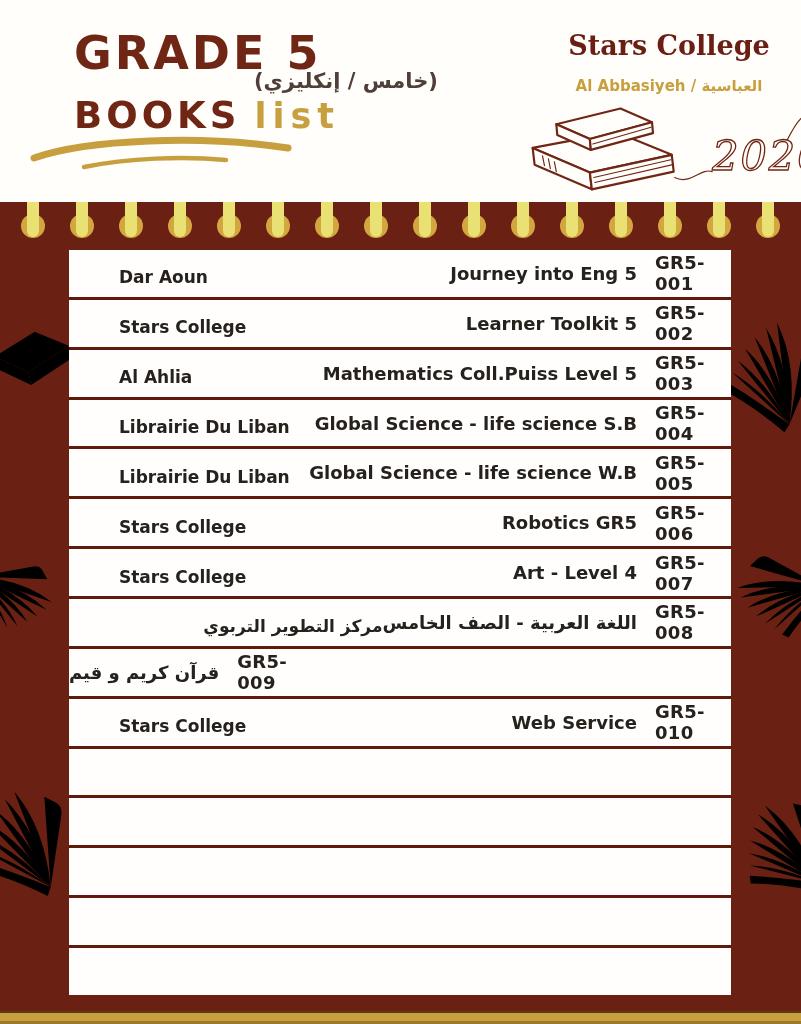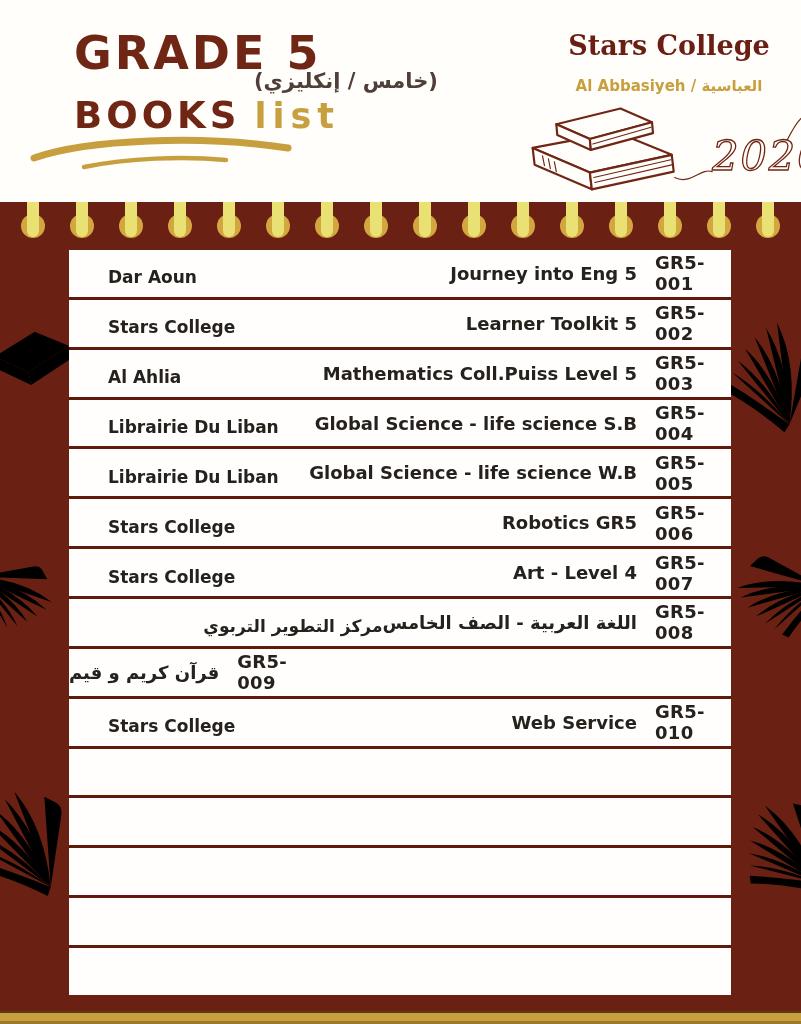--- a/index.html
+++ b/index.html
@@ -45,21 +45,21 @@
   .pin .bar{position:absolute;left:6px;top:0;width:12px;height:54px;border-radius:6px;background:var(--pin-yellow);}
 
   
   .doodle{position:absolute;overflow:visible;}
 
   
   .page{position:absolute;left:69px;top:48px;width:662px;height:745px;background:#FFFEFC;z-index:4;}
   #rows{display:flex;flex-direction:column;height:100%;}
   .row{flex:1;display:flex;align-items:center;border-bottom:3px solid var(--maroon-dark);}
   .row:last-child{border-bottom:none;}
-  .publisher{flex:1;padding-left:39px;font-size:17px;font-weight:700;color:var(--ink);margin-top:8px;}
+  .publisher{flex:1;padding-left:50px;font-size:17px;font-weight:700;color:var(--ink);margin-top:8px;}
   .title{font-size:18px;font-weight:700;color:var(--ink);text-align:right;}
   .code{flex:none;width:94px;padding-left:18px;font-size:18px;font-weight:700;letter-spacing:.3px;color:var(--ink);}
 </style>
 </head>
 <body>
 
 <svg width="0" height="0" style="position:absolute" aria-hidden="true">
   <defs>
     <g id="bookFan">
       <path d="M30,118 L10,50 Q8,42 14,38 L24,31"></path>

